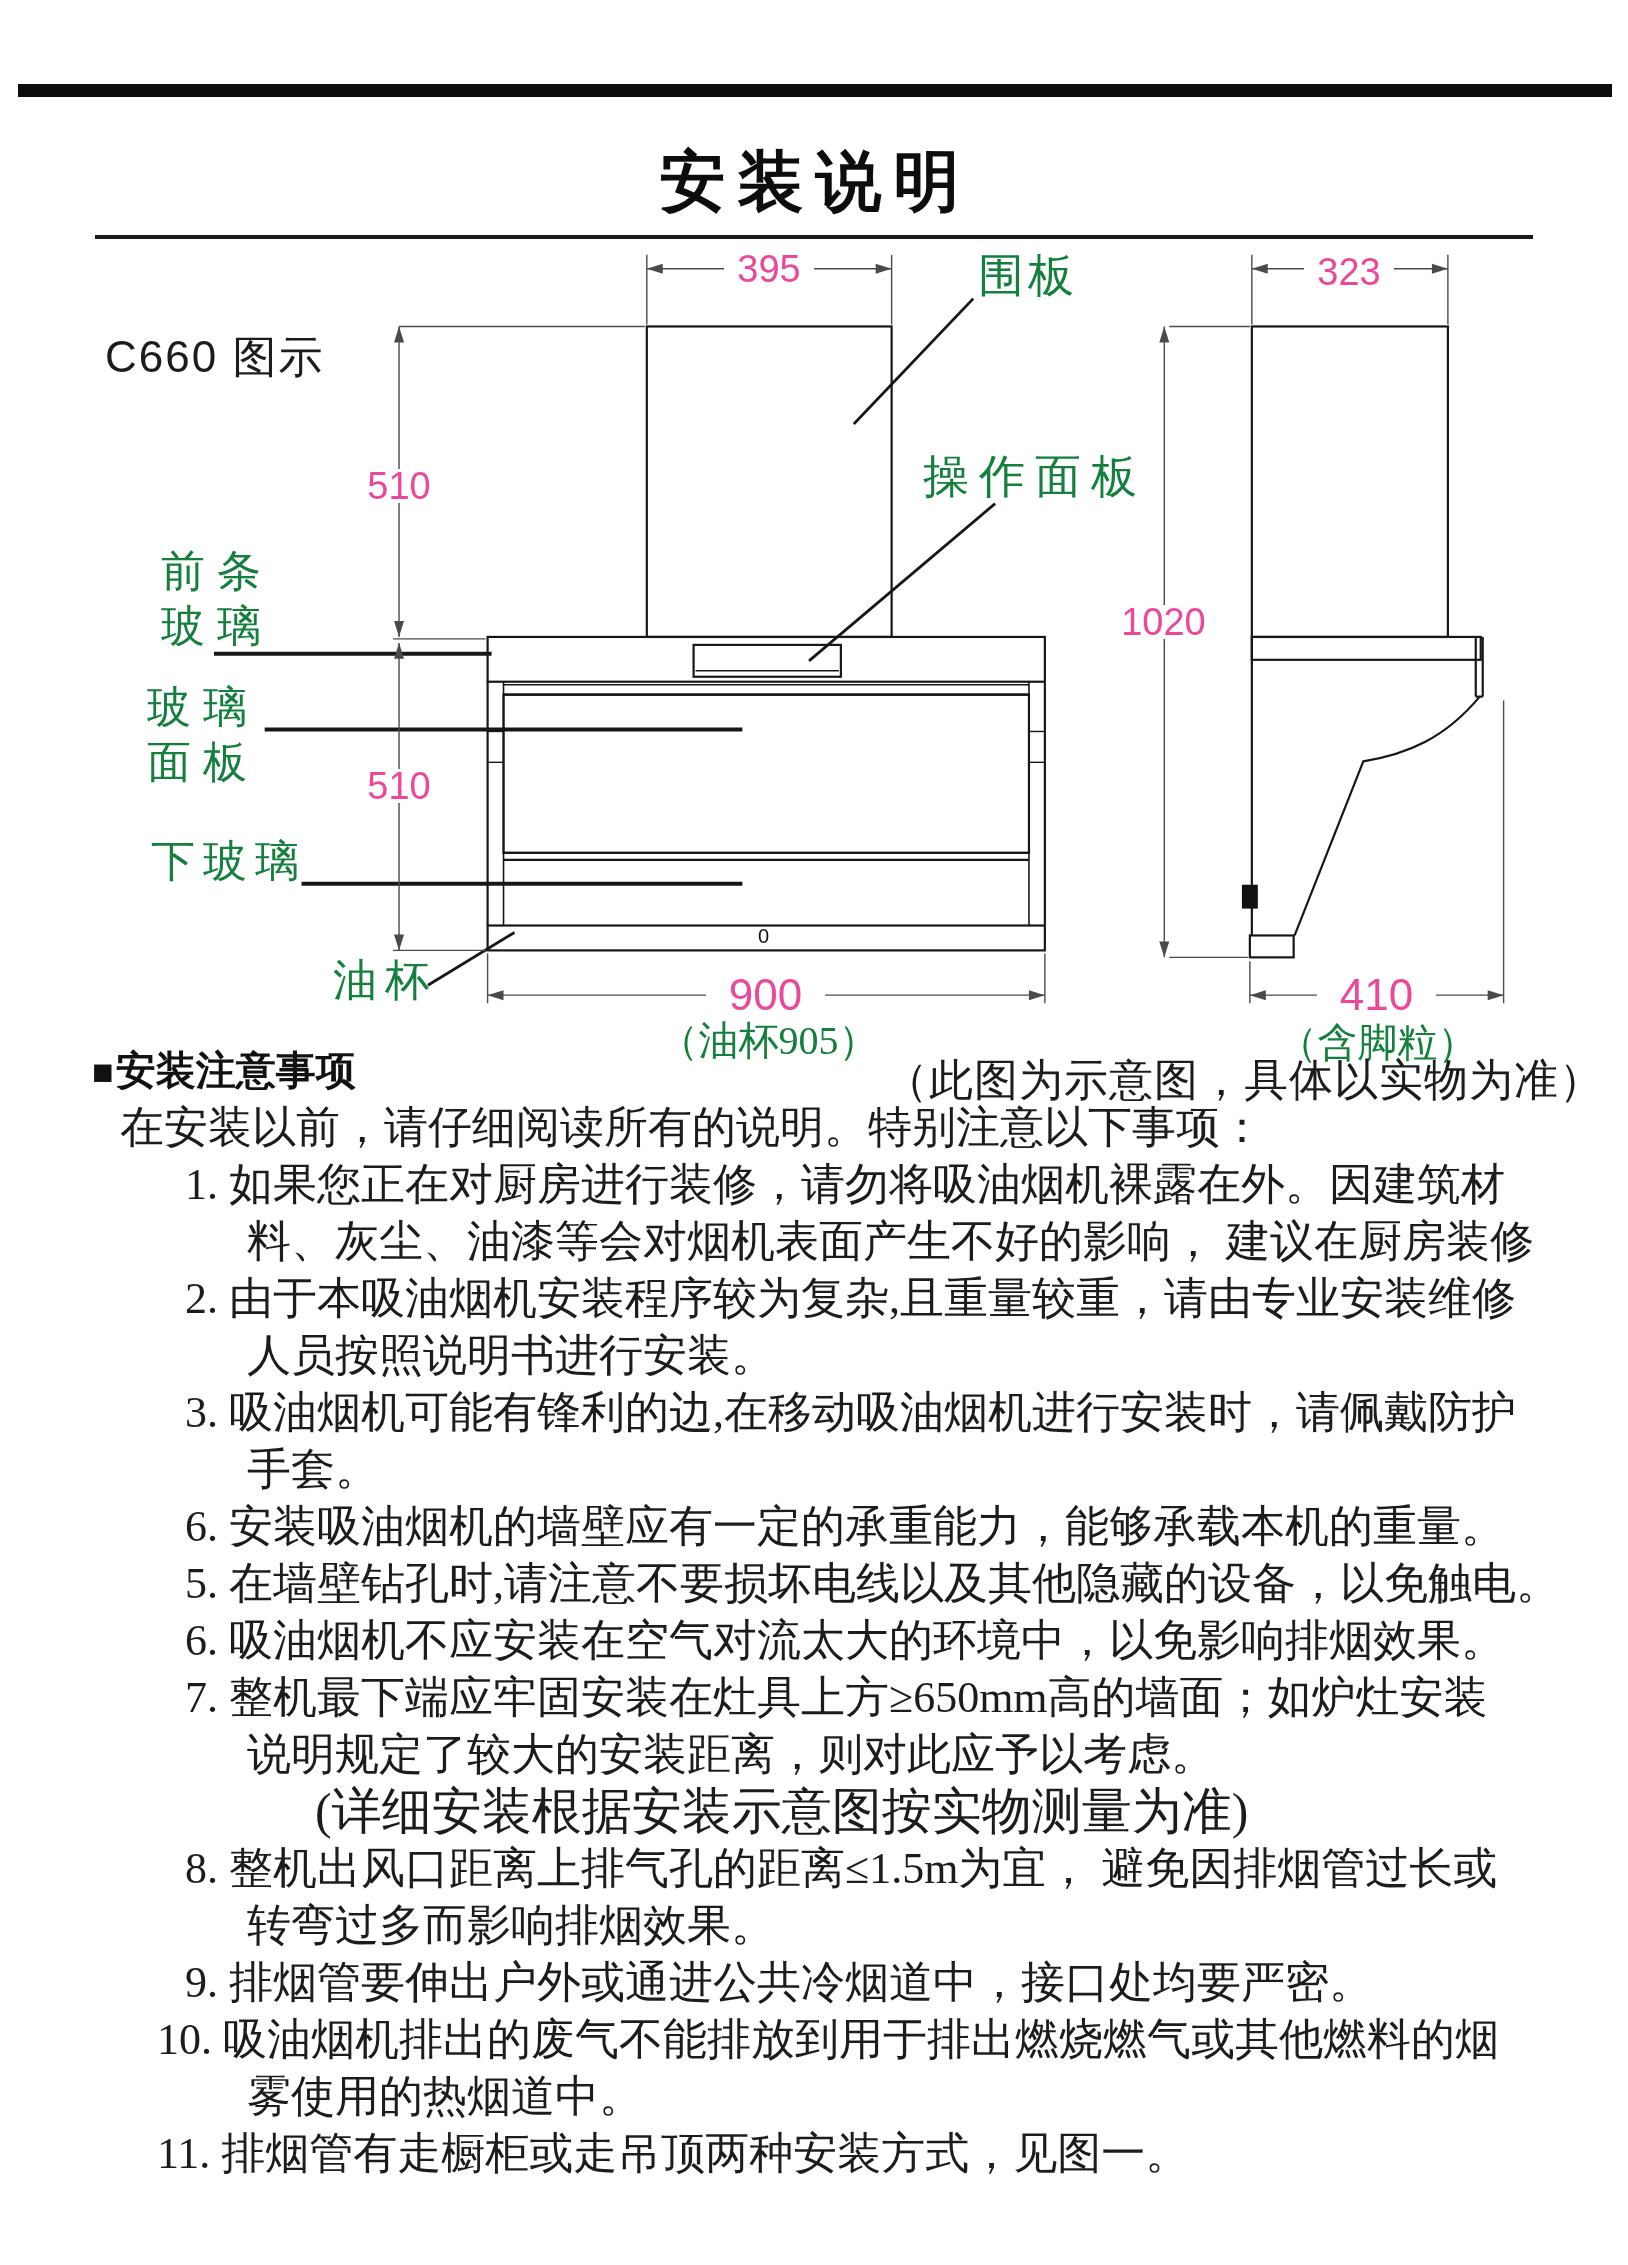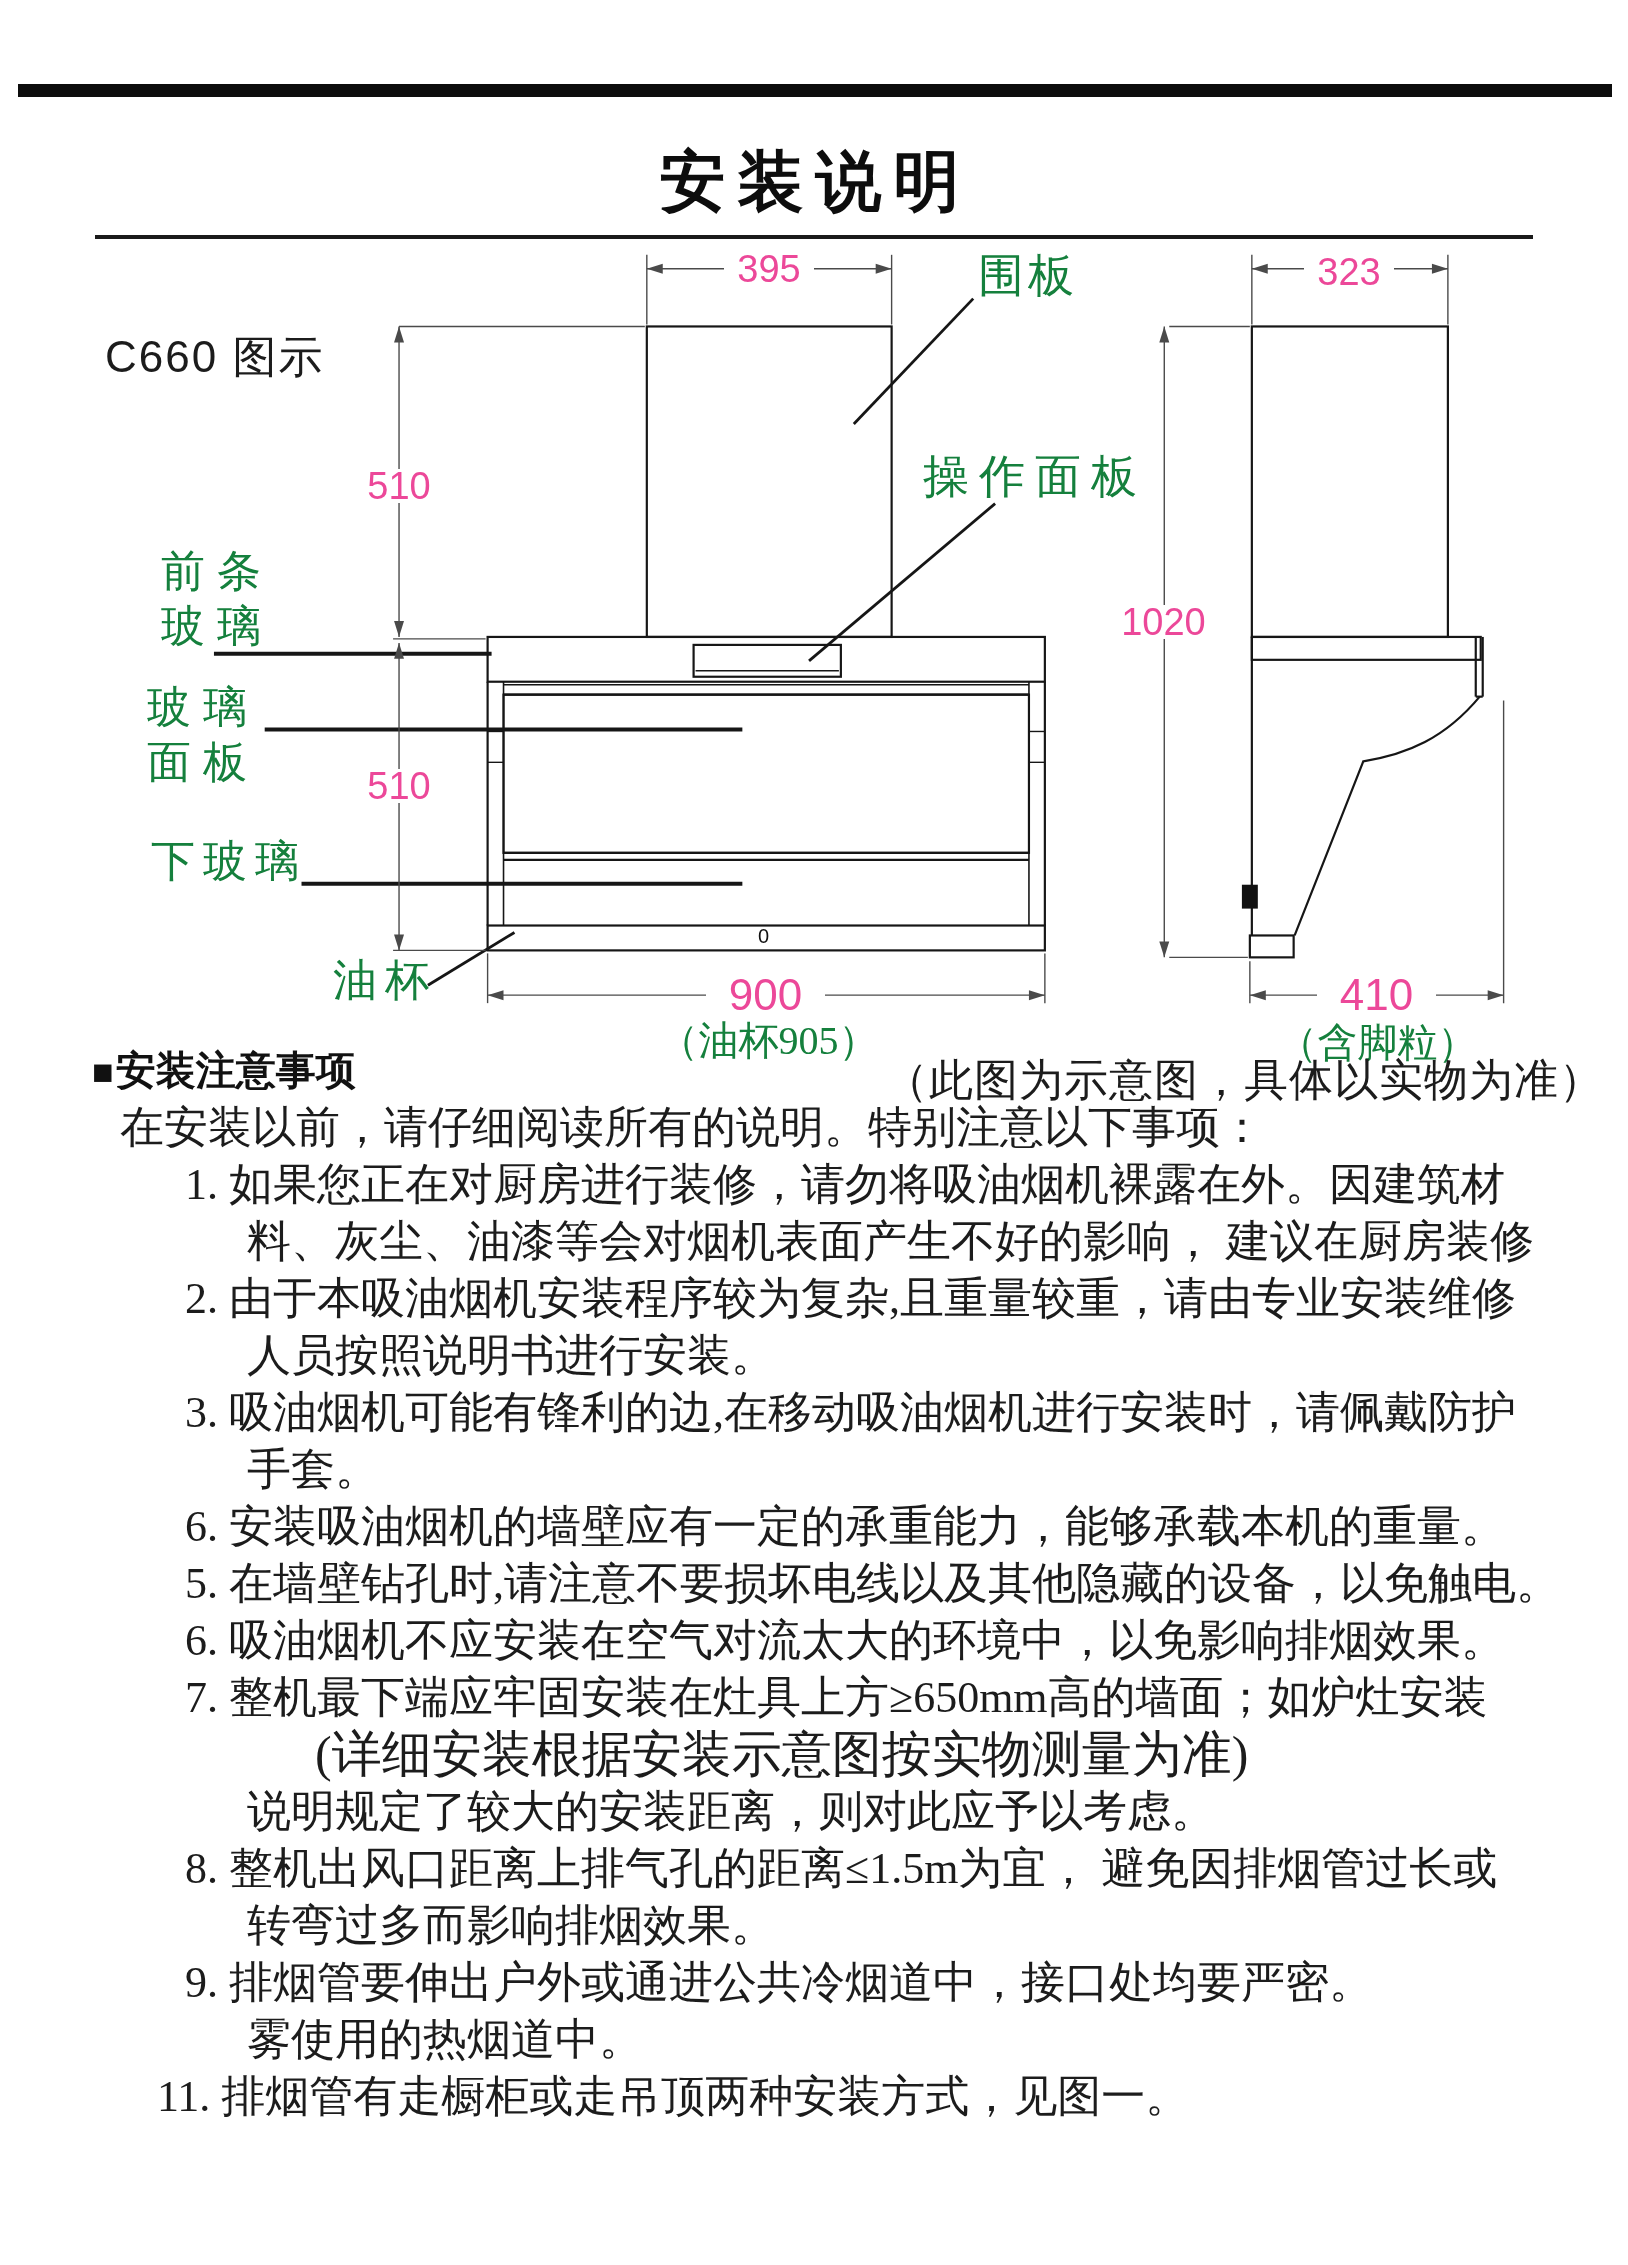--- a/index.html
+++ b/index.html
@@ -168,24 +168,25 @@
         <div class="note-line first">1. 如果您正在对厨房进行装修，请勿将吸油烟机裸露在外。因建筑材</div>
         <div class="note-line cont">料、灰尘、油漆等会对烟机表面产生不好的影响， 建议在厨房装修</div>
         <div class="note-line first">2. 由于本吸油烟机安装程序较为复杂,且重量较重，请由专业安装维修</div>
         <div class="note-line cont">人员按照说明书进行安装。</div>
         <div class="note-line first">3. 吸油烟机可能有锋利的边,在移动吸油烟机进行安装时，请佩戴防护</div>
         <div class="note-line cont">手套。</div>
         <div class="note-line first">6. 安装吸油烟机的墙壁应有一定的承重能力，能够承载本机的重量。</div>
         <div class="note-line first">5. 在墙壁钻孔时,请注意不要损坏电线以及其他隐藏的设备，以免触电。</div>
         <div class="note-line first">6. 吸油烟机不应安装在空气对流太大的环境中，以免影响排烟效果。</div>
         <div class="note-line first">7. 整机最下端应牢固安装在灶具上方≥650mm高的墙面；如炉灶安装</div>
+        <div class="note-line cont">说明规定了较大的安装距离，则对此应予以考虑。</div>
         <div class="note-line note">(详细安装根据安装示意图按实物测量为准)</div>
-        <div class="note-line cont">说明规定了较大的安装距离，则对此应予以考虑。</div>
         <div class="note-line first">8. 整机出风口距离上排气孔的距离≤1.5m为宜， 避免因排烟管过长或</div>
         <div class="note-line cont">转弯过多而影响排烟效果。</div>
         <div class="note-line first">9. 排烟管要伸出户外或通进公共冷烟道中，接口处均要严密。</div>
+        <div class="note-line first2">10. 吸油烟机排出的废气不能排放到用于排出燃烧燃气或其他燃料的烟</div>
         <div class="note-line cont">雾使用的热烟道中。</div>
         <div class="note-line first2">11. 排烟管有走橱柜或走吊顶两种安装方式，见图一。</div>
       </div>
   </div>
 
 </div>
 
 
 </body></html>

